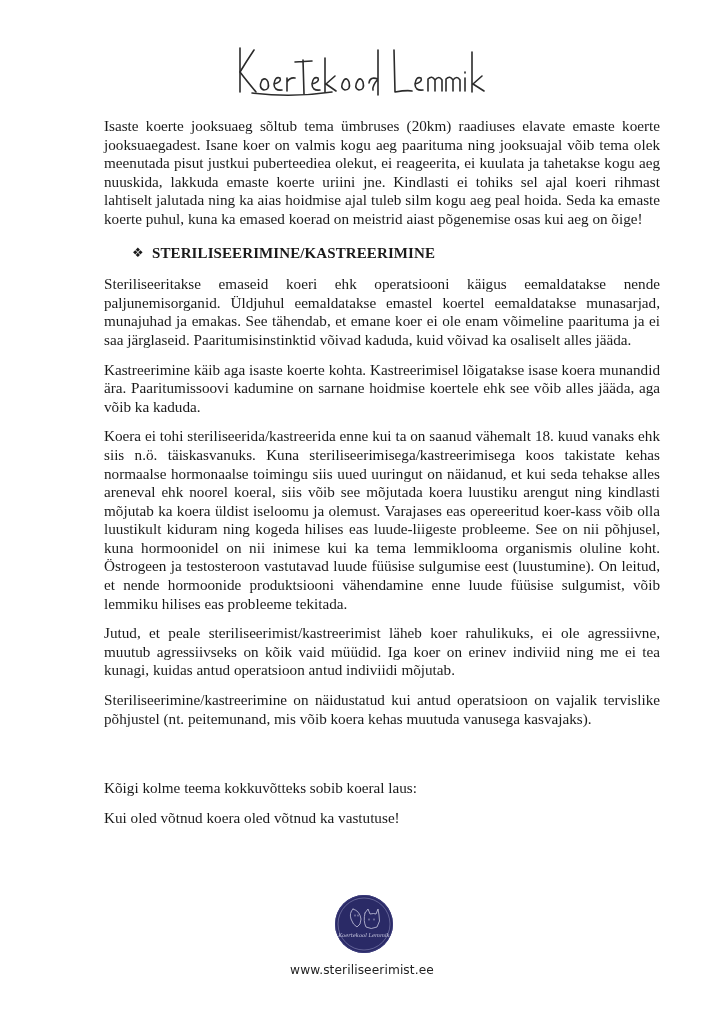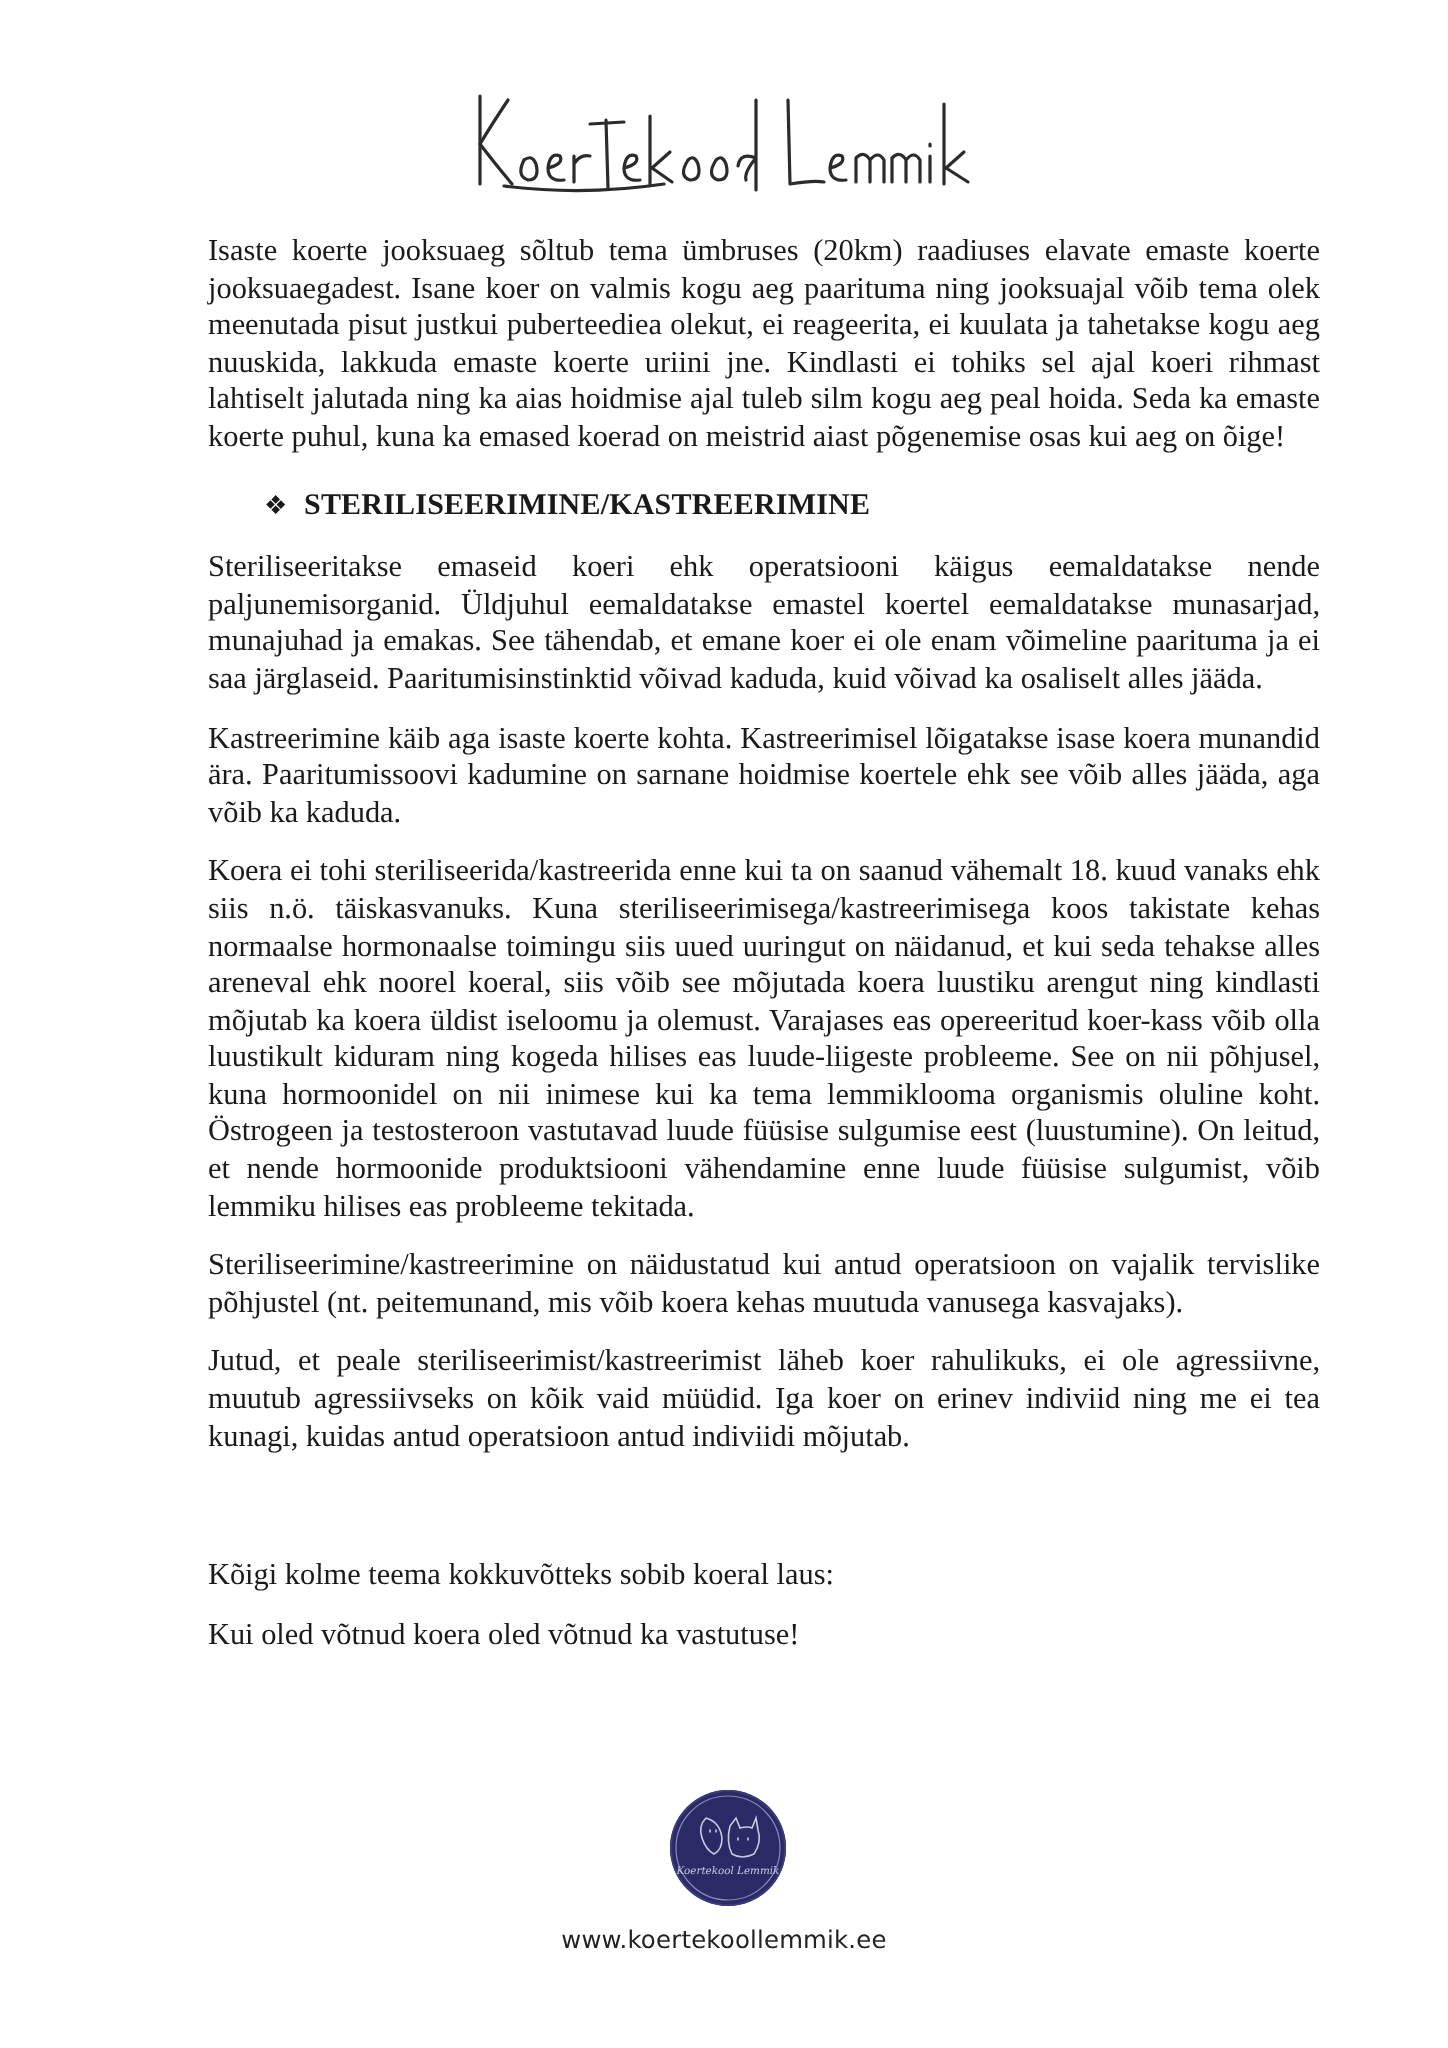--- a/index.html
+++ b/index.html
@@ -136,36 +136,36 @@
     <span class="bullet">❖</span>
     <span>STERILISEERIMINE/KASTREERIMINE</span>
   </div>
 
   <p><span>Steriliseeritakse emaseid koeri ehk operatsiooni käigus eemaldatakse nende paljunemisorganid. Üldjuhul eemaldatakse emastel koertel eemaldatakse munasarjad, munajuhad ja emakas. See tähendab, et </span><span class="u">emane</span><span> koer ei ole enam võimeline paarituma ja ei saa järglaseid. Paaritumisinstinktid võivad kaduda, kuid võivad ka osaliselt alles jääda.</span></p>
 
   <p>Kastreerimine käib aga isaste koerte kohta. Kastreerimisel lõigatakse isase koera munandid ära. Paaritumissoovi kadumine on sarnane hoidmise koertele ehk see võib alles jääda, aga võib ka kaduda.</p>
 
   <p>Koera ei tohi steriliseerida/kastreerida enne kui ta on saanud vähemalt 18. kuud vanaks ehk siis n.ö. täiskasvanuks. Kuna steriliseerimisega/kastreerimisega koos takistate kehas normaalse hormonaalse toimingu siis uued uuringut on näidanud, et kui seda tehakse alles areneval ehk noorel koeral, siis võib see mõjutada koera luustiku arengut ning kindlasti mõjutab ka koera üldist iseloomu ja olemust. Varajases eas opereeritud koer-kass võib olla luustikult kiduram ning kogeda hilises eas luude-liigeste probleeme. See on nii põhjusel, kuna hormoonidel on nii inimese kui ka tema lemmiklooma organismis oluline koht. Östrogeen ja testosteroon vastutavad luude füüsise sulgumise eest (luustumine). On leitud, et nende hormoonide produktsiooni vähendamine enne luude füüsise sulgumist, võib lemmiku hilises eas probleeme tekitada.</p>
 
+  <p>Jutud, et peale steriliseerimist/kastreerimist läheb koer  rahulikuks, ei ole agressiivne, muutub agressiivseks on kõik vaid müüdid. Iga koer on erinev indiviid ning me ei tea kunagi, kuidas antud operatsioon antud indiviidi mõjutab.</p>
+
   <p>Steriliseerimine/kastreerimine on näidustatud kui antud operatsioon on vajalik tervislike põhjustel (nt. peitemunand, mis võib koera kehas muutuda vanusega kasvajaks).</p>
-
-  <p>Jutud, et peale steriliseerimist/kastreerimist läheb koer  rahulikuks, ei ole agressiivne, muutub agressiivseks on kõik vaid müüdid. Iga koer on erinev indiviid ning me ei tea kunagi, kuidas antud operatsioon antud indiviidi mõjutab.</p>
 
   <div class="spacer-big"></div>
 
   <p class="left">Kõigi kolme teema kokkuvõtteks sobib koeral laus:</p>
   <p class="left">Kui oled võtnud koera oled võtnud ka vastutuse!</p>
 </div>
 
 <div class="footer-badge">
   <svg width="58" height="58" viewBox="0 0 58 58">
     <circle cx="29" cy="29" r="26" fill="none" stroke="#8a8ab8" stroke-width="0.6"></circle>
     <g fill="none" stroke="#c9c9e0" stroke-width="0.8" stroke-linecap="round">
       <path d="M18 14 Q14 18 16 24 Q18 30 22 32 Q26 30 26 24 Q25 16 18 14"></path>
       <path d="M20 20 L20 21 M23 20 L23 21"></path>
       <path d="M30 18 L33 14 L35 19 Q39 18 41 19 L43 14 L44 20 Q46 26 42 32 Q36 35 31 32 Q28 26 30 18"></path>
       <path d="M34 24 L34 25 M39 24 L39 25"></path>
     </g>
     <text x="29" y="42" text-anchor="middle" font-family="DejaVu Serif, serif" font-size="5.2" fill="#c9c9e0" font-style="italic">Koertekool Lemmik</text>
   </svg>
 </div>
 
-<div class="footer-url">www.koertekoollemmik.ee</div>
+<div class="footer-url">www.steriliseerimist.ee</div>
 
 </body></html>

